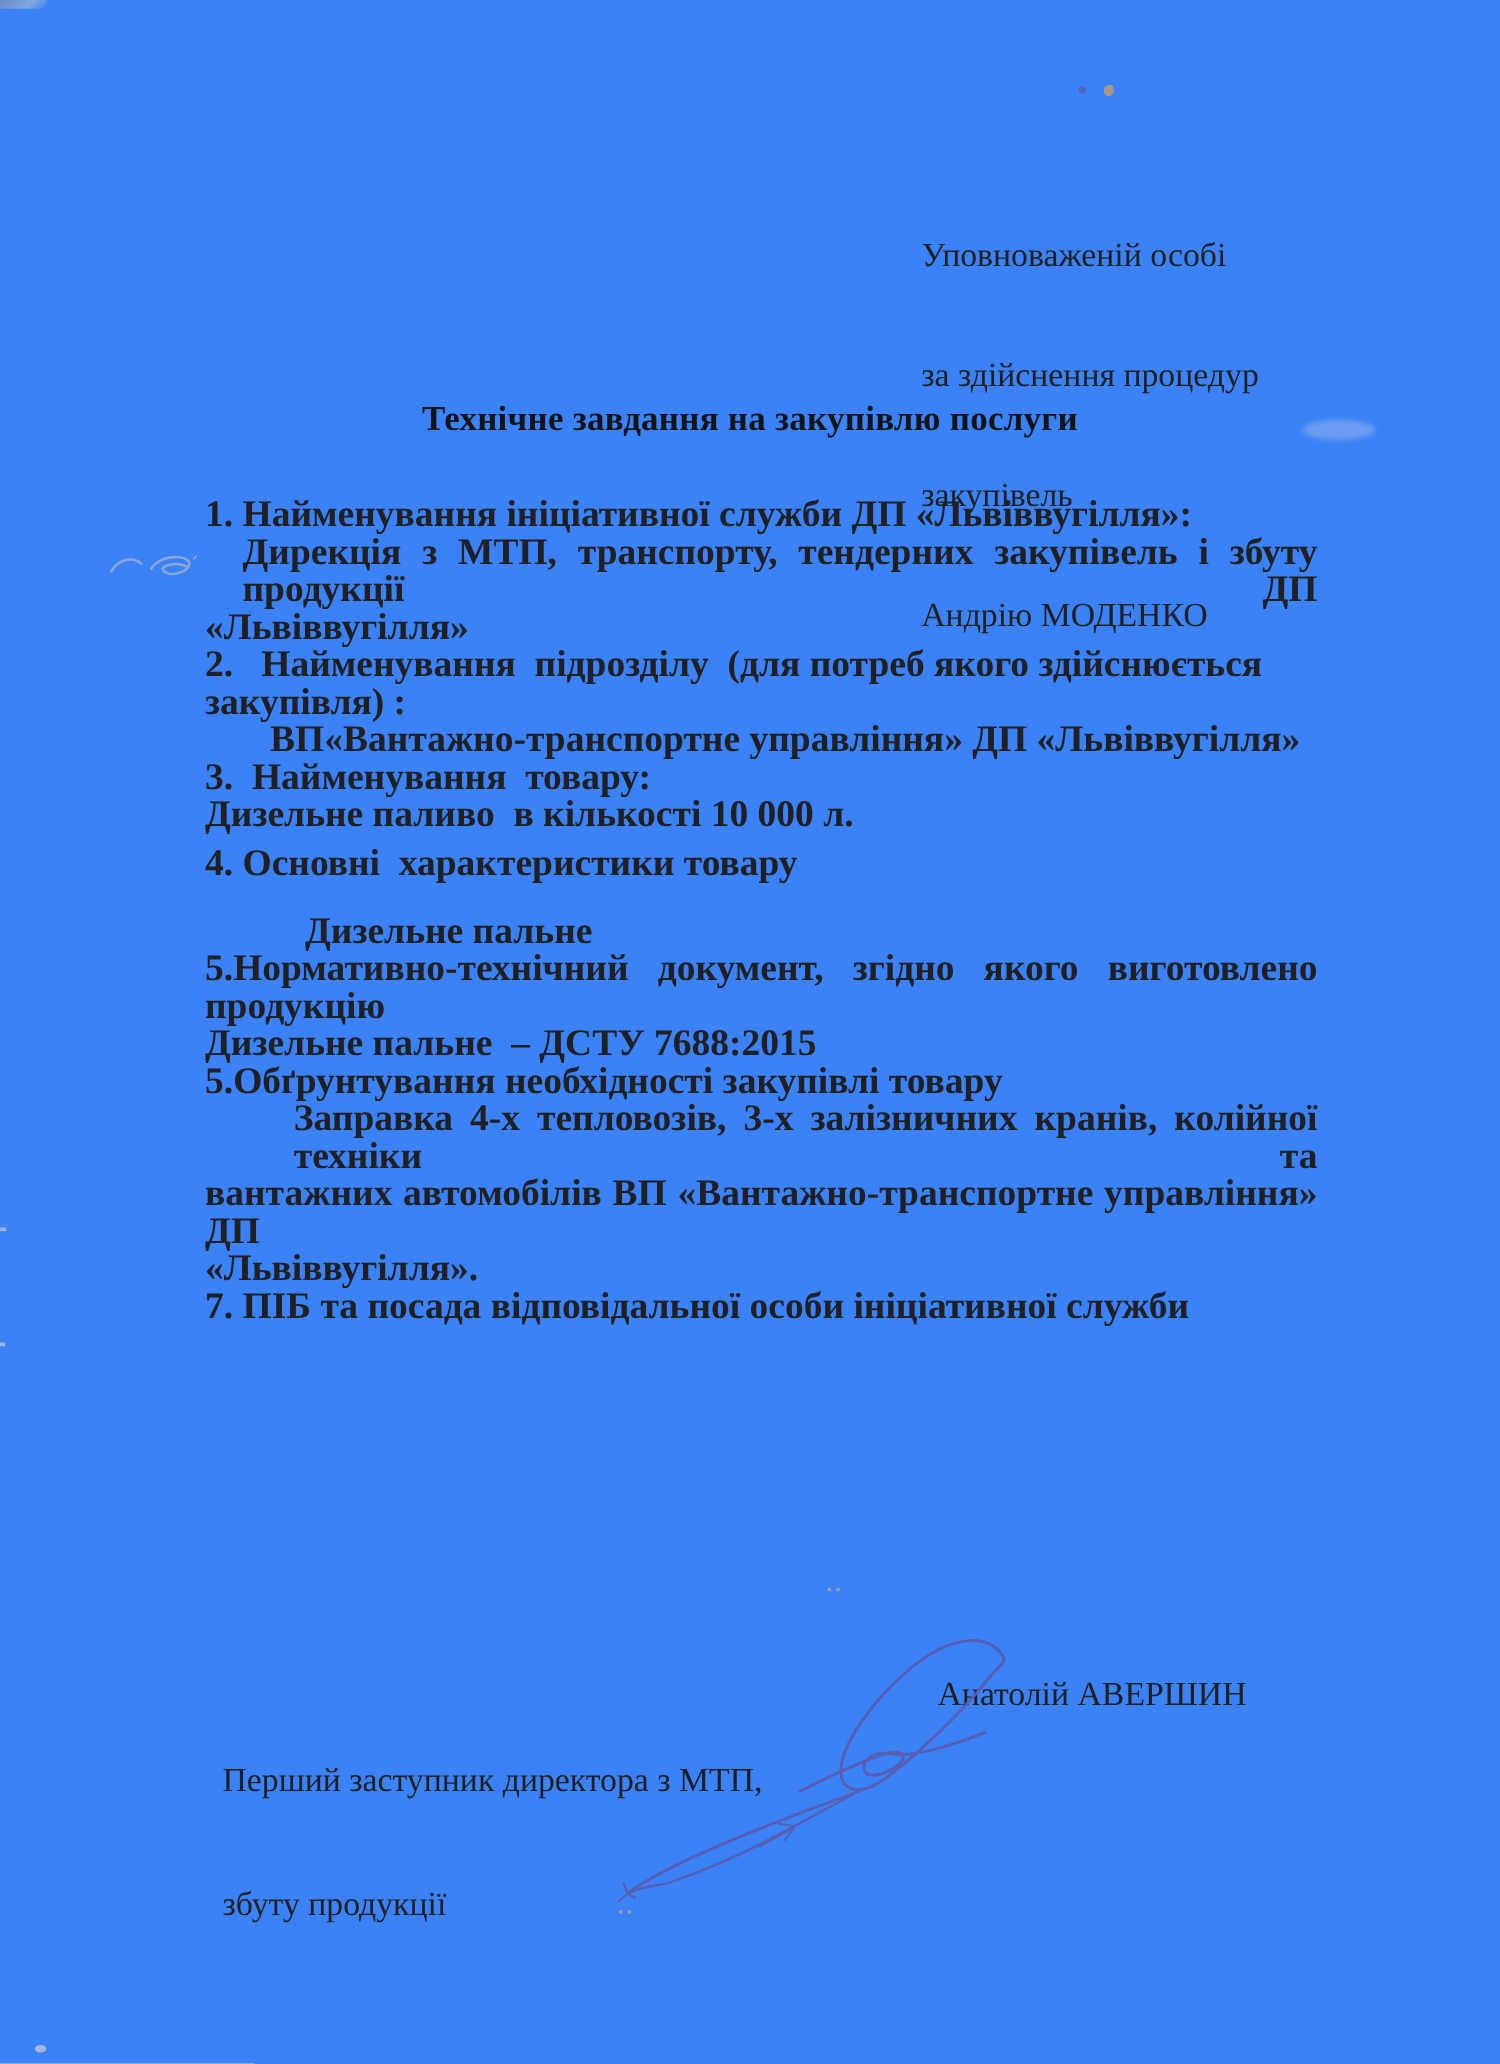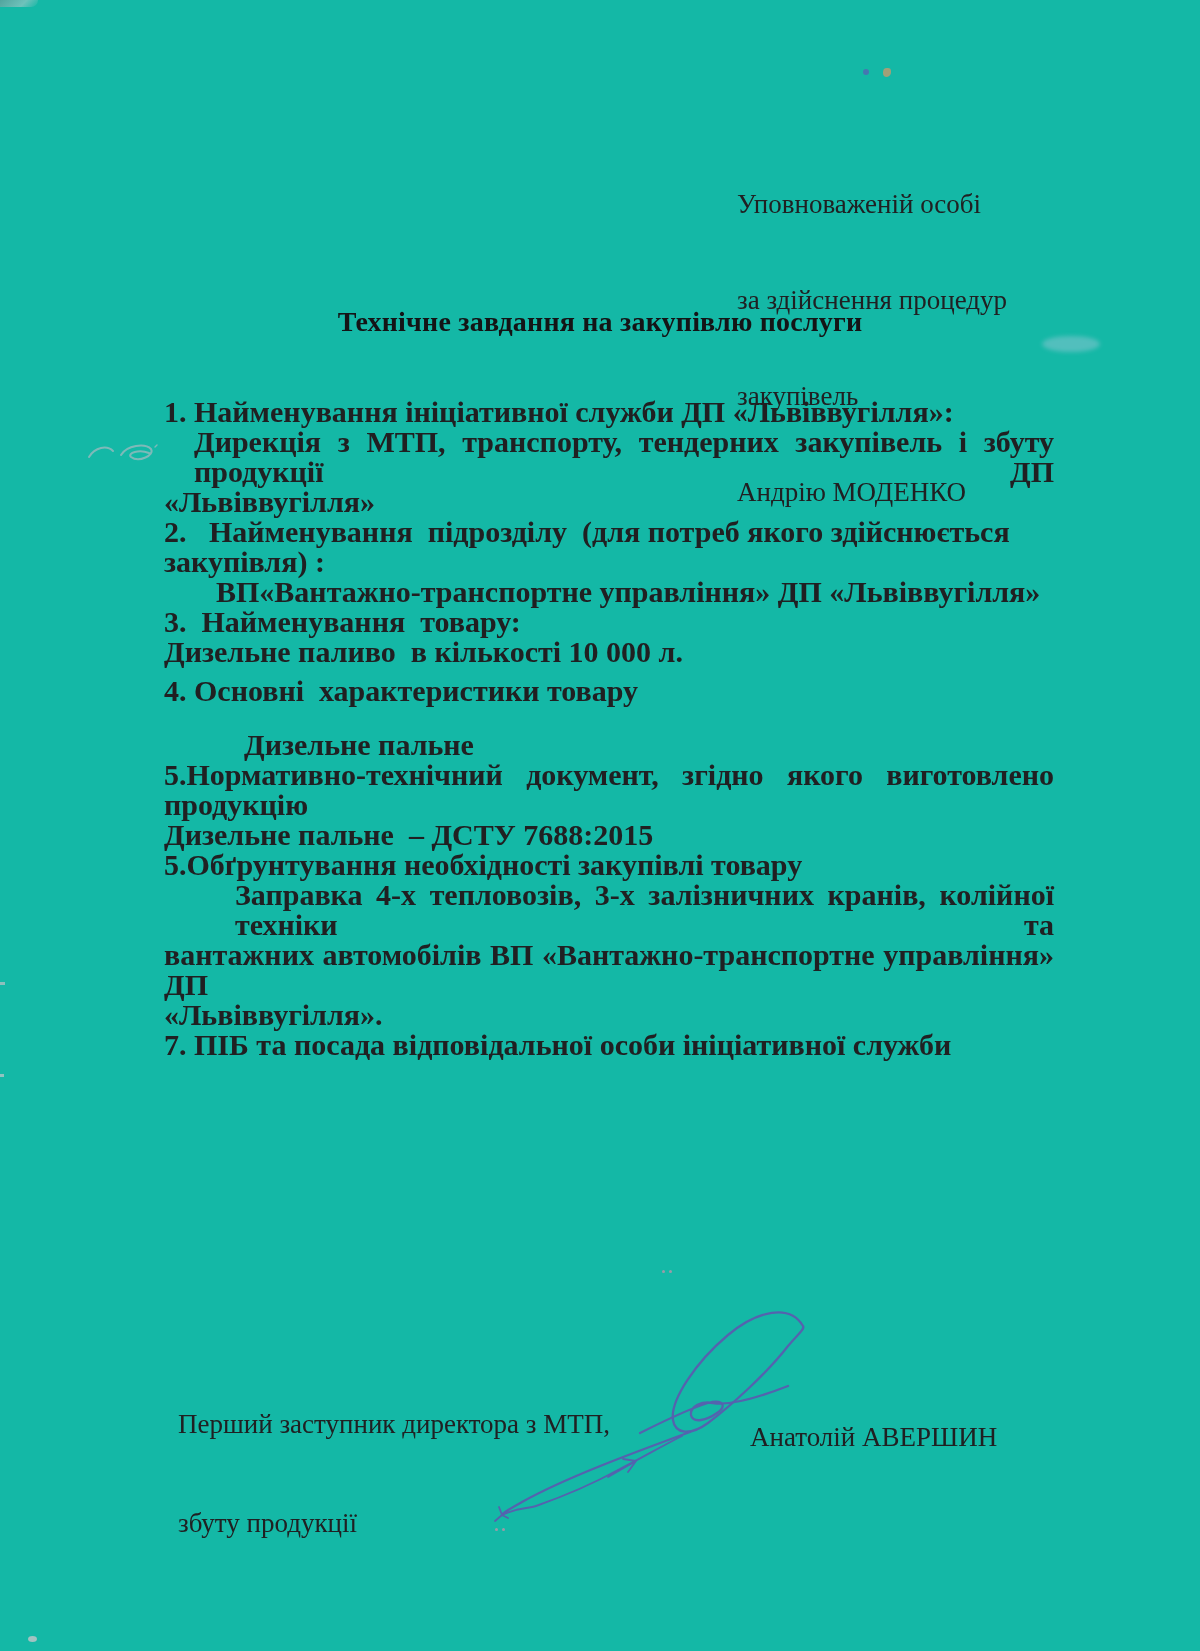--- a/index.html
+++ b/index.html
@@ -1,32 +1,32 @@
 <!DOCTYPE html>
 <html lang="uk"><head>
 <meta charset="utf-8">
 <style>
   html,body{margin:0;padding:0;background:#e8e8e8;}
   .page{
     position:relative;
     width:1200px;height:1651px;
     margin:0 auto;
-    background:#14b8a6;
+    background:#3b82f6;
     overflow:hidden;
     font-family:"Liberation Serif","DejaVu Serif",serif;
     color:#202022;
   }
   
   .recipient{
     position:absolute;left:737px;top:124px;width:340px;
     font-size:27px;line-height:32px;white-space:pre-wrap;
   }
   
   .title{
-    position:absolute;left:0;top:306px;width:1200px;
+    position:absolute;left:0;top:320px;width:1200px;
     text-align:center;box-sizing:border-box;
     font-size:28px;font-weight:bold;color:#141416;
     letter-spacing:.2px;
   }
   
   .body-text{
     position:absolute;left:164px;top:397px;width:890px;
     font-size:30px;line-height:30px;font-weight:bold;
   }
   .bline{min-height:30px;}
@@ -36,21 +36,21 @@
   .ind52{padding-left:52px;box-sizing:border-box;}
   .ind71{padding-left:71px;box-sizing:border-box;}
   .ind80{padding-left:80px;box-sizing:border-box;margin-top:24px;}
   .gap{margin-top:9px;}
   
   .signoff{
     position:absolute;left:178px;top:1342px;width:480px;
     font-size:27px;line-height:33px;white-space:pre-wrap;
   }
   .sign-name{
-    position:absolute;left:750px;top:1422px;
+    position:absolute;left:750px;top:1340px;
     font-size:27px;white-space:nowrap;
   }
   
   .signature{position:absolute;left:470px;top:1250px;width:360px;height:300px;}
   
   .artifact{position:absolute;pointer-events:none;}
   .speck-blue{left:863px;top:69px;width:6px;height:6px;background:#5562b4;border-radius:50%;opacity:.75;}
   .speck-tan{left:883px;top:68px;width:8px;height:9px;background:#c69a6d;border-radius:50% 40% 55% 50%;opacity:.8;}
   .smudge{left:1042px;top:336px;width:58px;height:16px;background:#c6cde8;border-radius:50%;opacity:.35;filter:blur(2px);}
   .pencil-scribble{left:85px;top:435px;width:80px;height:40px;}

